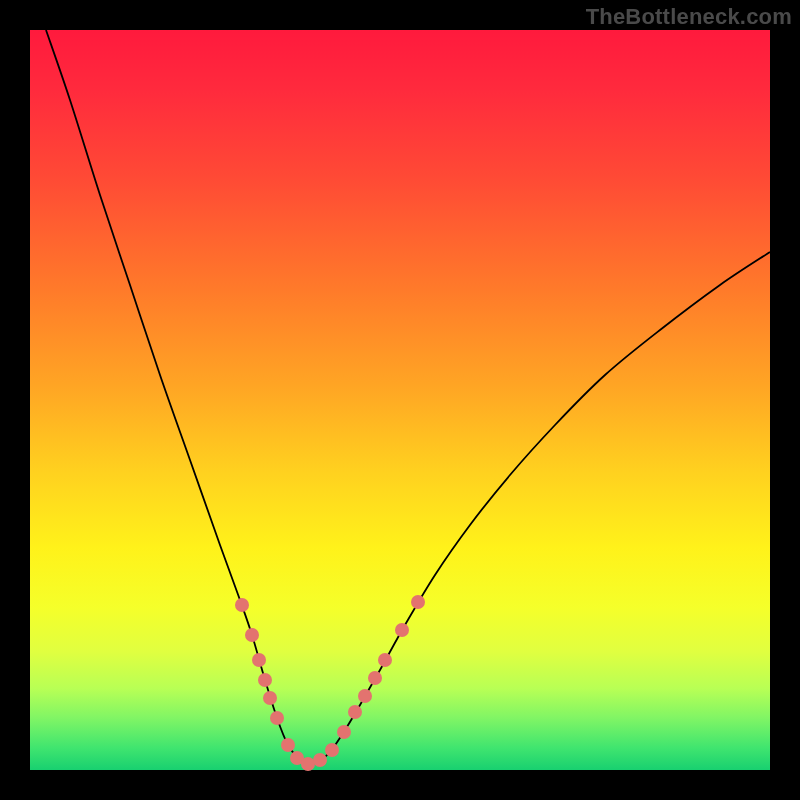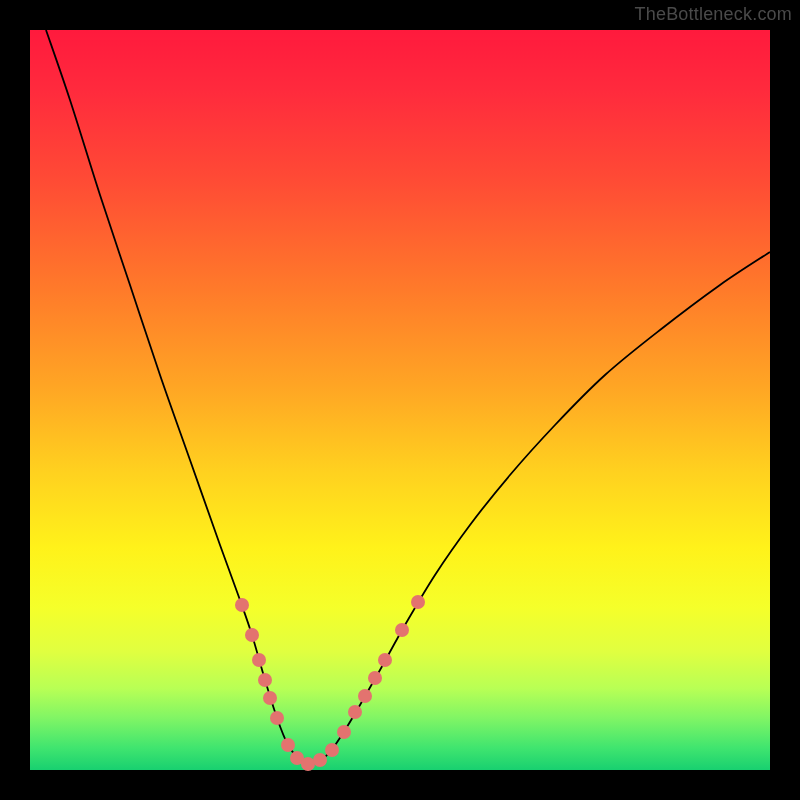--- a/index.html
+++ b/index.html
@@ -40,22 +40,22 @@
       #80f565 93%,
       #40e56f 97%,
       #18d070 100%
     );
   }
   .watermark {
     position: absolute;
     top: 4px;
     right: 8px;
     color: #4a4a4a;
-    font-size: 18px;
-    font-weight: 400;
+    font-size: 22px;
+    font-weight: 700;
     letter-spacing: 0.2px;
     user-select: none;
   }
   svg.curve {
     position: absolute;
     left: 0;
     top: 0;
     width: 740px;
     height: 740px;
     overflow: visible;

